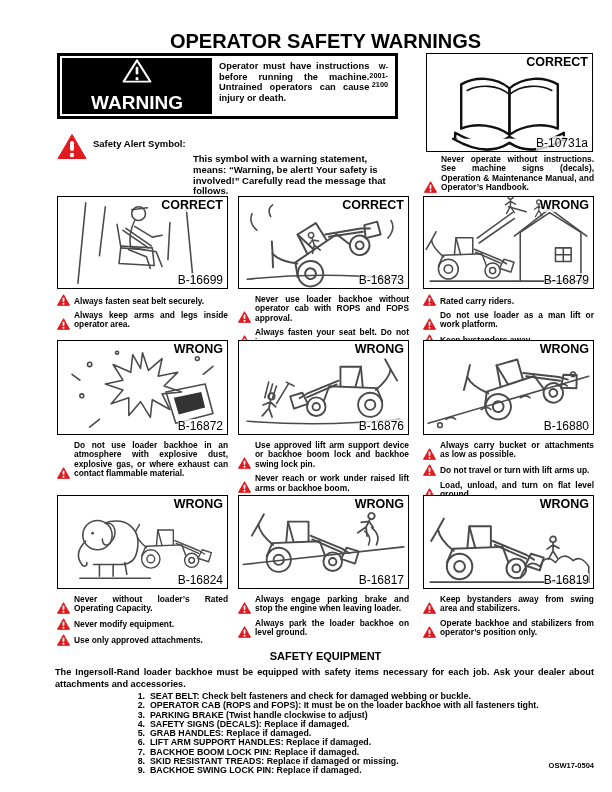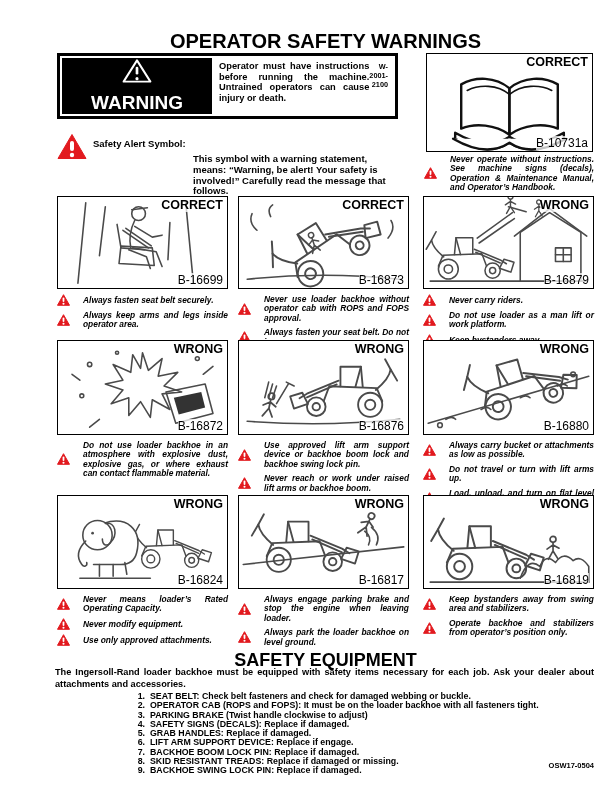--- a/index.html
+++ b/index.html
@@ -29,30 +29,30 @@
   
   .cell { position:absolute; width:171px; }
   .panel { position:relative; height:93px; border:1.5px solid #000; background:#fff; overflow:hidden; }
   .r2 .panel { height:95px; }
   .r3 .panel { height:94px; }
   .tr-cell .panel { height:99px; }
   .tag { position:absolute; top:1px; right:4px; font-weight:bold; font-size:12.5px; background:rgba(255,255,255,.75); }
   .pcode { position:absolute; bottom:1px; right:4px; font-size:12px; background:rgba(255,255,255,.75); }
   .illus { position:absolute; left:0; top:0; width:100%; height:100%; }
   .caps { margin-top:6px; display:flex; flex-direction:column; gap:5px; }
-  .cap { display:flex; gap:13px; align-items:center;font-style:italic; }
+  .cap { display:flex; gap:4px; align-items:flex-end; }
   .cap svg { flex:none; margin-top:-1px; }
   .cap span { font-size:8.4px; font-weight:bold; line-height:9.4px; text-align:justify; }
 
   .tri polygon { fill:var(--red,#e21a1f); stroke:var(--red,#e21a1f); stroke-width:1; stroke-linejoin:round; }
   .tri rect, .tri circle { fill:#fff; }
 
   
   .se-head { position:absolute; left:57px; top:650px; width:537px; text-align:center;
-             font-size:18px; font-weight:bold; }
+             font-size:11px; font-weight:bold; }
   .se-intro { position:absolute; left:55px; top:667px; width:539px; font-size:9.2px;
               font-weight:bold; line-height:11.5px; text-align:justify; }
   .se-list { position:absolute; left:133px; top:692px; }
   .se-item { font-size:8.8px; font-weight:bold; line-height:9.3px; display:flex; }
   .se-item .num { display:inline-block; width:12px; text-align:right; margin-right:5px; flex:none; }
   .se-code { position:absolute; right:18px; top:761px; font-size:7.5px; font-weight:bold; }
 
   .sketch { fill:none; stroke:#4a4a4a; stroke-width:1.6; stroke-linecap:round; stroke-linejoin:round; }
 </style>
 </head>
@@ -228,21 +228,21 @@
       <span class="tag">WRONG</span>
       <span class="pcode">B-16879</span>
     </div>
     <div class="caps">
       <div class="cap">
         <svg class="tri" width="13" height="12" viewBox="0 0 13 12">
             <polygon points="6.5,0.7 12.5,11.3 0.5,11.3"></polygon>
             <rect x="5.6" y="3.6" width="1.8" height="4.4" rx="0.9"></rect>
             <circle cx="6.5" cy="9.7" r="1.05"></circle>
           </svg>
-        <span>Never carry riders.</span>
+        <span>Rated carry riders.</span>
       </div>
       <div class="cap">
         <svg class="tri" width="13" height="12" viewBox="0 0 13 12">
             <polygon points="6.5,0.7 12.5,11.3 0.5,11.3"></polygon>
             <rect x="5.6" y="3.6" width="1.8" height="4.4" rx="0.9"></rect>
             <circle cx="6.5" cy="9.7" r="1.05"></circle>
           </svg>
         <span>Do not use loader as a man lift or work platform.</span>
       </div>
       <div class="cap">
@@ -373,21 +373,21 @@
       <span class="tag">WRONG</span>
       <span class="pcode">B-16824</span>
     </div>
     <div class="caps">
       <div class="cap">
         <svg class="tri" width="13" height="12" viewBox="0 0 13 12">
             <polygon points="6.5,0.7 12.5,11.3 0.5,11.3"></polygon>
             <rect x="5.6" y="3.6" width="1.8" height="4.4" rx="0.9"></rect>
             <circle cx="6.5" cy="9.7" r="1.05"></circle>
           </svg>
-        <span>Never means loader’s Rated Operating Capacity.</span>
+        <span>Never without loader’s Rated Operating Capacity.</span>
       </div>
       <div class="cap">
         <svg class="tri" width="13" height="12" viewBox="0 0 13 12">
             <polygon points="6.5,0.7 12.5,11.3 0.5,11.3"></polygon>
             <rect x="5.6" y="3.6" width="1.8" height="4.4" rx="0.9"></rect>
             <circle cx="6.5" cy="9.7" r="1.05"></circle>
           </svg>
         <span>Never modify equipment.</span>
       </div>
       <div class="cap">
@@ -483,21 +483,21 @@
     <div class="se-item">
         <span class="num">4.</span>
         <span>SAFETY SIGNS (DECALS): Replace if damaged.</span>
       </div>
     <div class="se-item">
         <span class="num">5.</span>
         <span>GRAB HANDLES: Replace if damaged.</span>
       </div>
     <div class="se-item">
         <span class="num">6.</span>
-        <span>LIFT ARM SUPPORT DEVICE: Replace if engage.</span>
+        <span>LIFT ARM SUPPORT HANDLES: Replace if damaged.</span>
       </div>
     <div class="se-item">
         <span class="num">7.</span>
         <span>BACKHOE BOOM LOCK PIN: Replace if damaged.</span>
       </div>
     <div class="se-item">
         <span class="num">8.</span>
         <span>SKID RESISTANT TREADS: Replace if damaged or missing.</span>
       </div>
     <div class="se-item">

